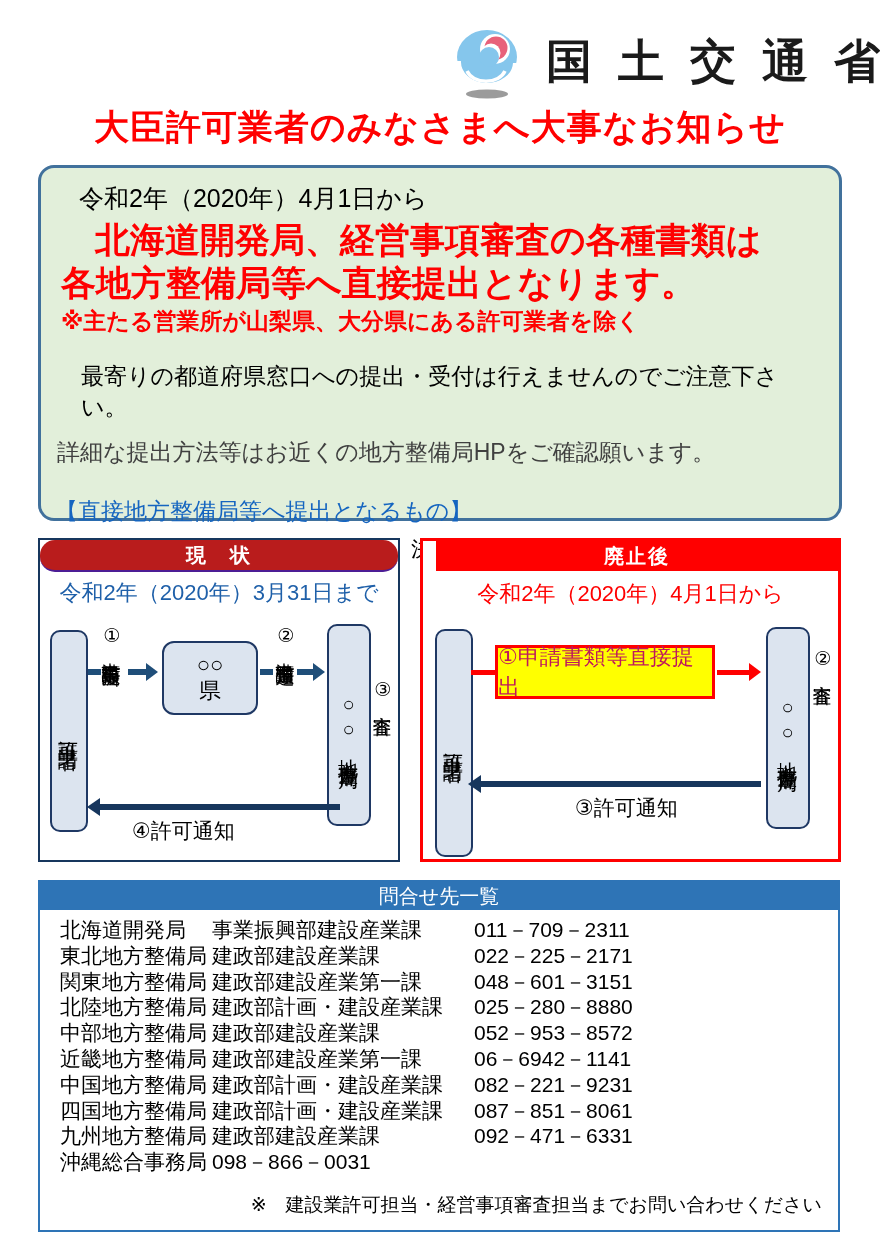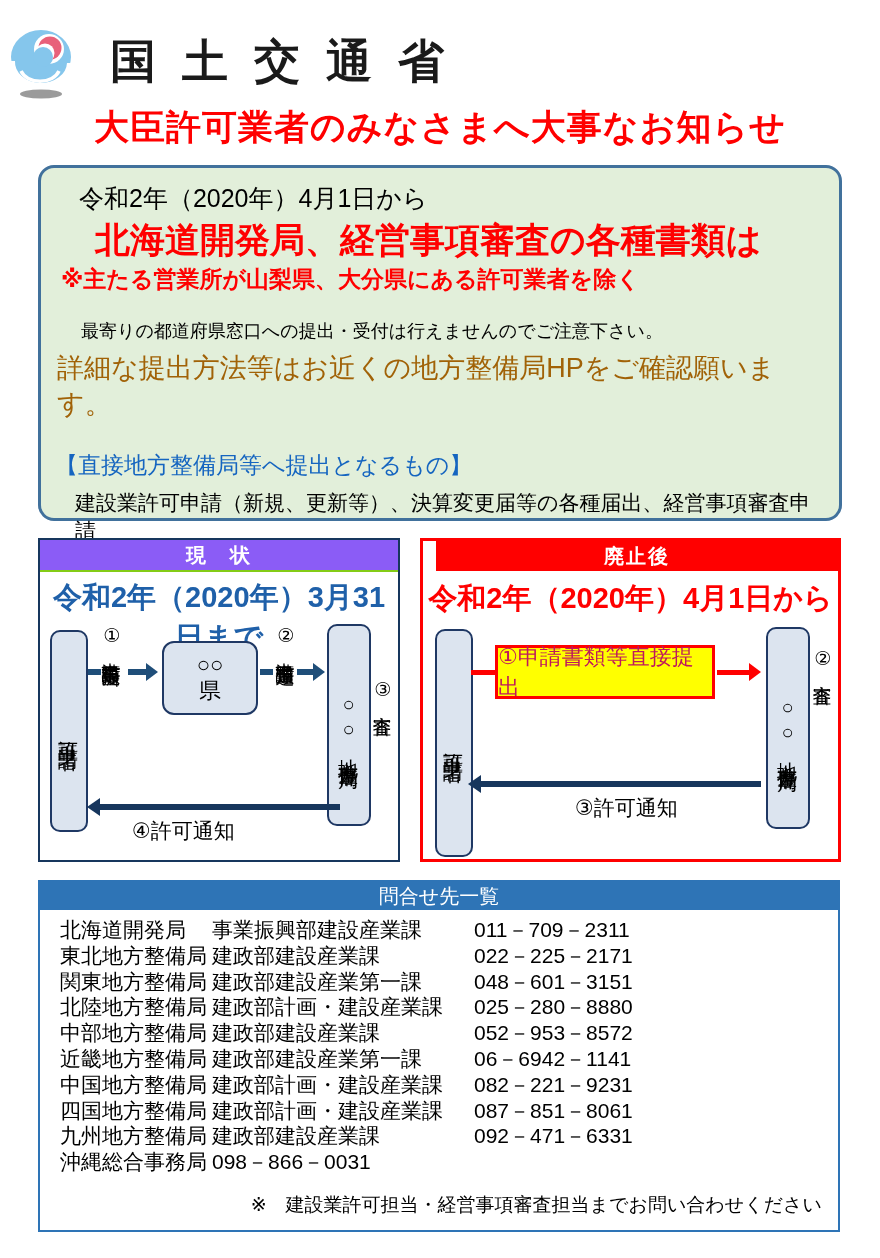--- a/index.html
+++ b/index.html
@@ -2,45 +2,45 @@
 <html><head>
 <meta charset="utf-8">
 <style>
   html,body{margin:0;padding:0;background:#fff;}
   body{
     width:880px;height:1258px;position:relative;
     font-family:"Liberation Sans","DejaVu Sans",sans-serif;
     color:#000;overflow:hidden;
   }
   
-  .header{display:flex;justify-content:flex-start;align-items:center;gap:28px;margin-top:22px;height:80px;}
+  .header{display:flex;justify-content:flex-end;align-items:center;gap:18px;margin-top:22px;height:80px;}
   .ministry{font-size:46px;font-weight:600;letter-spacing:26px;margin-right:-26px;color:#1a1a1a;}
   .headline{text-align:center;font-size:35px;font-weight:800;color:#f00;margin-top:2px;letter-spacing:1px;}
   
   .green-box{
     margin:14px 38px 0;border:3px solid #41719C;border-radius:16px;
     background:#E2EFDA;padding:14px 16px 14px 12px;height:322px;box-sizing:content-box;
   }
   .gb-date{font-size:25px;margin-left:26px;color:#000;}
   .gb-main{font-size:35px;font-weight:bold;color:#f00;line-height:1.22;margin-left:8px;}
   .gb-main.first{text-indent:34px;margin-top:4px;}
   .gb-exc{font-size:23px;font-weight:bold;color:#f00;margin-left:8px;margin-top:2px;}
-  .gb-caution1{font-size:18px;margin-top:24px;margin-left:28px;}
-  .gb-caution2{font-size:27px;color:#a16207;margin-top:7px;margin-left:4px;}
+  .gb-caution1{font-size:23px;margin-top:24px;margin-left:28px;}
+  .gb-caution2{font-size:23px;color:#404040;margin-top:14px;margin-left:4px;}
   .gb-head{font-size:23px;color:#1565C0;margin-top:28px;margin-left:2px;}
   .gb-items{font-size:21px;margin-top:8px;margin-left:22px;}
   
   .diagrams{display:flex;gap:20px;margin:17px 38px 0;}
   .dbox{position:relative;height:324px;background:#fff;box-sizing:border-box;}
   .dbox.current{width:362px;border:2px solid #17365D;}
   .dbox.after{width:421px;border:3px solid #f00;padding-left:13px;}
   .dhead{height:30px;line-height:30px;text-align:center;color:#fff;font-size:20px;font-weight:bold;letter-spacing:2px;}
-  .dbox.current .dhead{background:#8b5cf6;border-bottom:2px solid #84cc16;}
+  .dbox.current .dhead{background:#b91c1c;border-bottom:2px solid #4c1d95;border-radius:15px;}
   .dbox.after .dhead{background:#f00;}
-  .dperiod{position:absolute;left:0;right:0;top:38px;text-align:center;font-size:29px;font-weight:bold;}
+  .dperiod{position:absolute;left:0;right:0;top:38px;text-align:center;font-size:22px;}
   .dbox.current .dperiod{color:#1F60A9;}
   .dbox.after .dperiod{color:#f00;}
   .vbox{
     position:absolute;background:#DCE4EF;border:2px solid #1F3864;border-radius:10px;
     writing-mode:vertical-rl;text-orientation:upright;
     display:flex;align-items:center;justify-content:center;
     font-size:20px;letter-spacing:3px;
   }
   .vlabel{position:absolute;writing-mode:vertical-rl;text-orientation:upright;font-size:19px;letter-spacing:1px;line-height:1.1;}
   .prefbox{
@@ -91,20 +91,21 @@
       <path d="M21 48 a20 15 0 0 0 38 0" stroke="#ffffff" stroke-width="3.5" fill="none"></path>
     </svg>
     <div class="ministry">国土交通省</div>
   </div>
 
   <div class="headline">大臣許可業者のみなさまへ大事なお知らせ</div>
 
   <div class="green-box">
     <div class="gb-date">令和2年（2020年）4月1日から</div>
     <div class="gb-main first">北海道開発局、経営事項審査の各種書類は</div>
+    <div class="gb-main">各地方整備局等へ直接提出となります。</div>
     <div class="gb-exc">※主たる営業所が山梨県、大分県にある許可業者を除く</div>
     <div class="gb-caution1">最寄りの都道府県窓口への提出・受付は行えませんのでご注意下さい。</div>
     <div class="gb-caution2">詳細な提出方法等はお近くの地方整備局HPをご確認願います。</div>
     <div class="gb-head">【直接地方整備局等へ提出となるもの】</div>
     <div class="gb-items">建設業許可申請（新規、更新等）、決算変更届等の各種届出、経営事項審査申請</div>
   </div>
 
   <div class="diagrams">
 
     <div class="dbox current">

